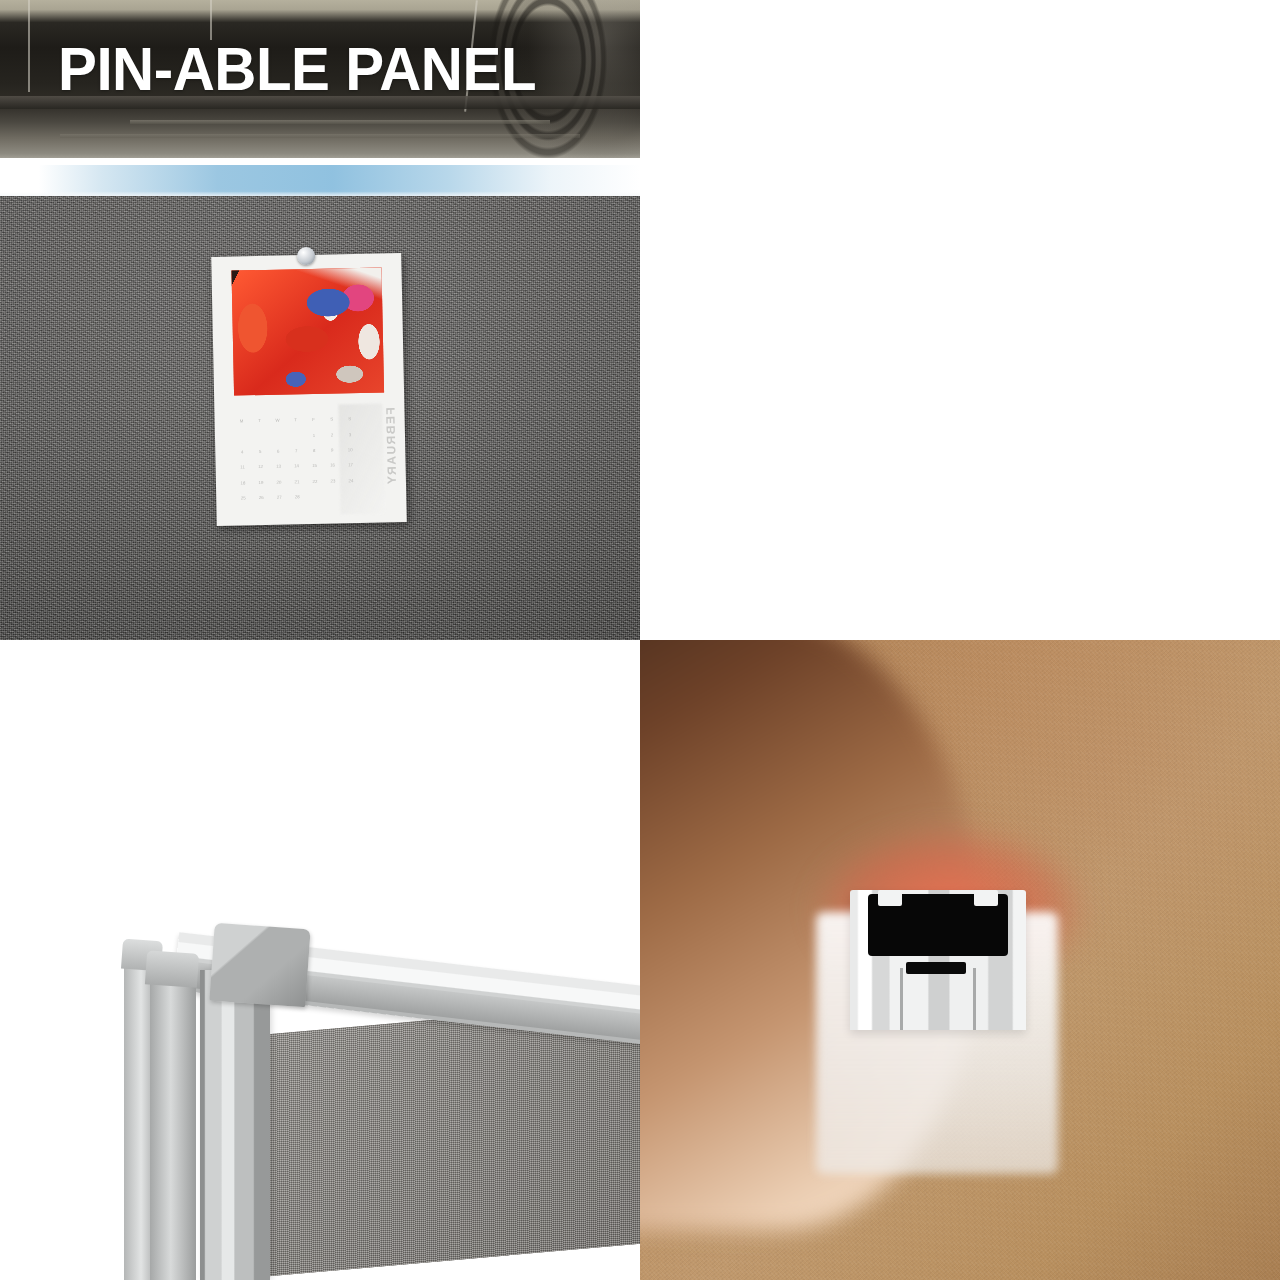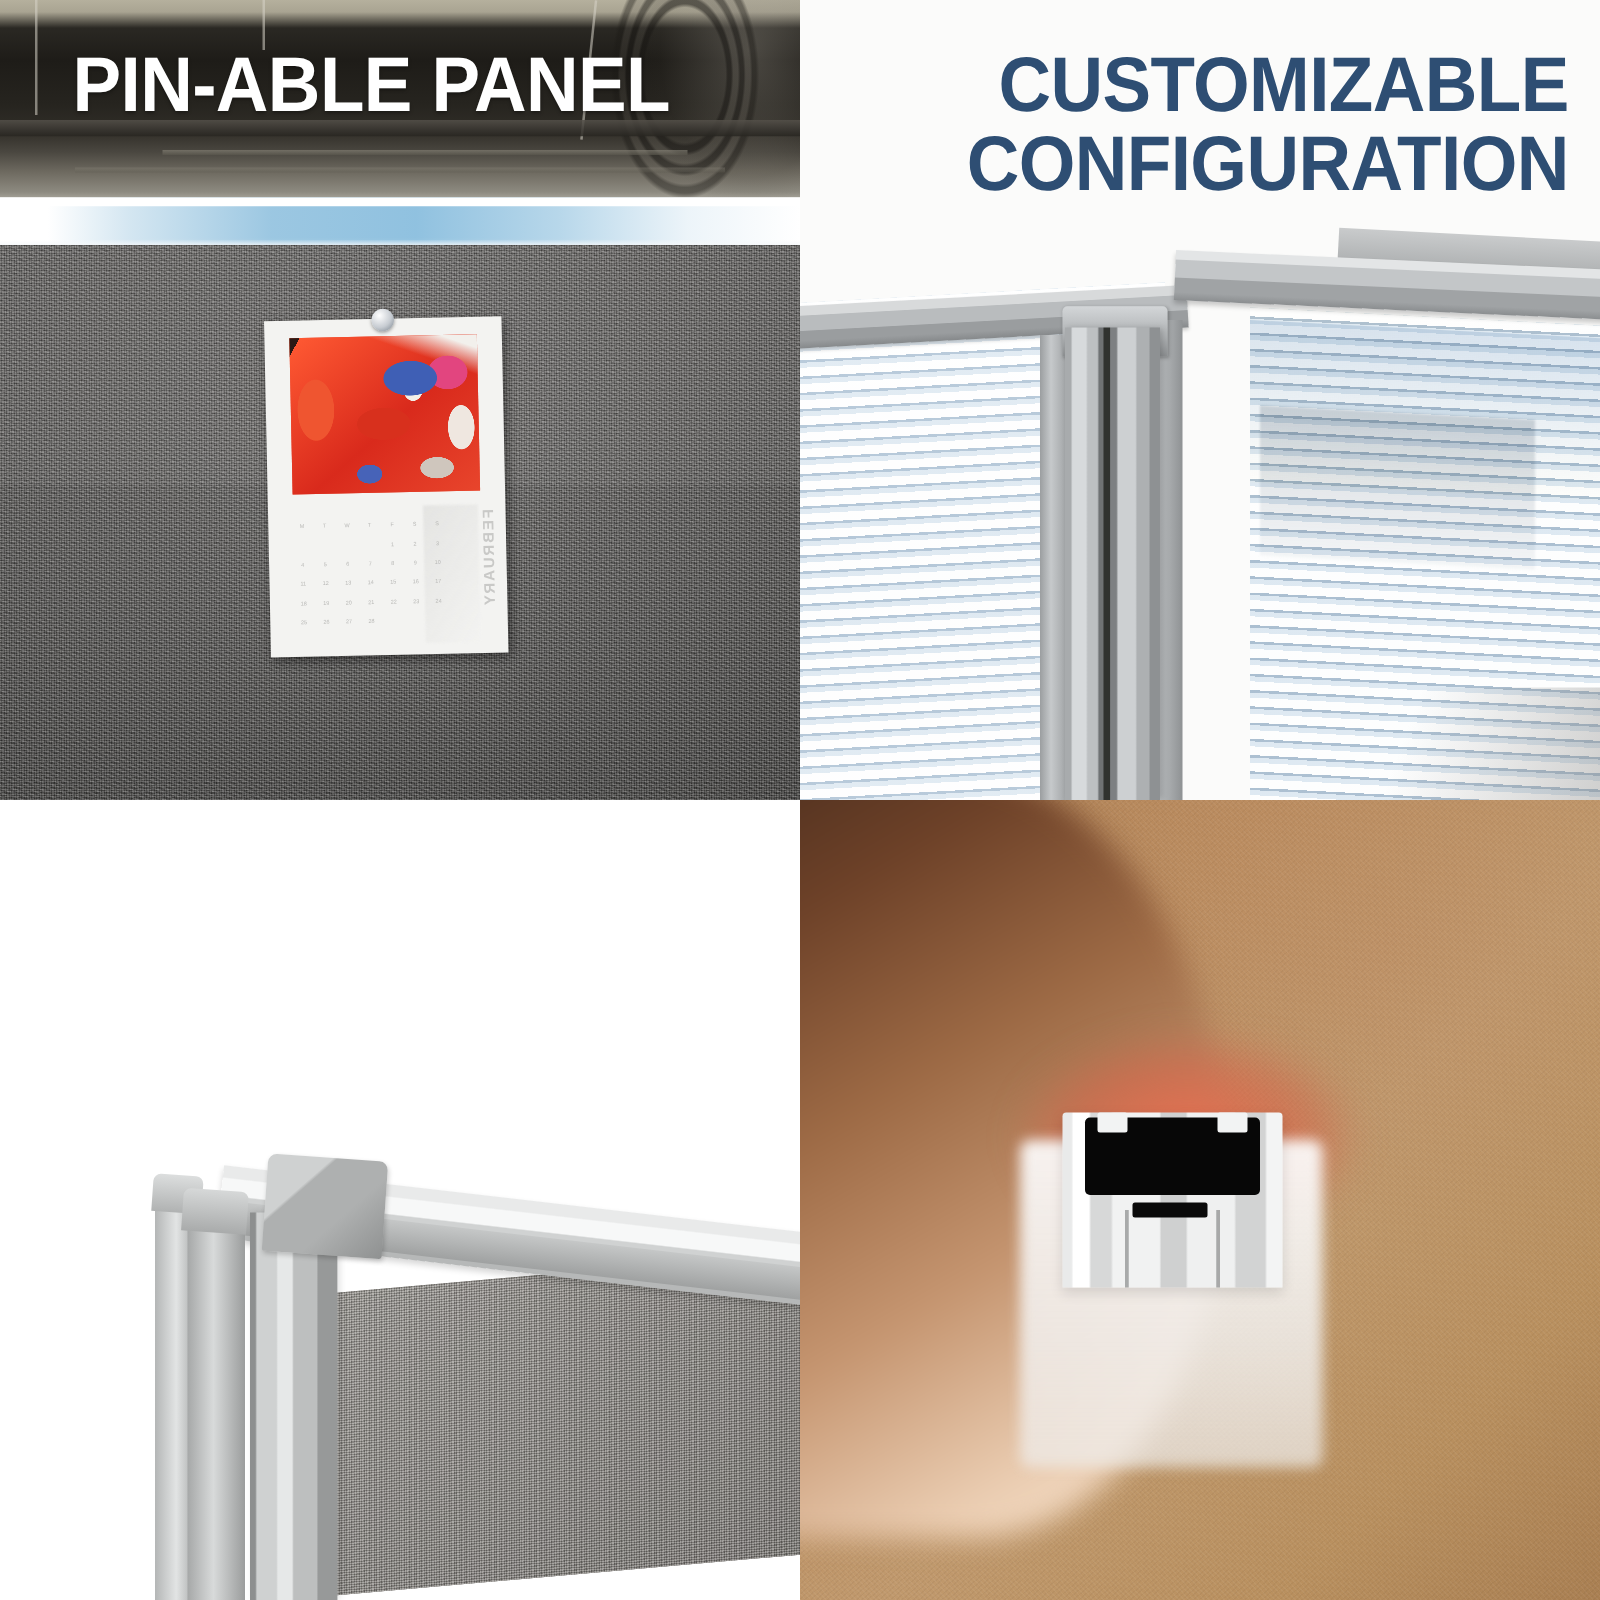--- a/index.html
+++ b/index.html
@@ -389,39 +389,20 @@
           <span></span>
           <span></span>
           <span></span>
         </div>
       <div class="month">FEBRUARY</div>
     </div>
 
     <div class="hl" id="t-pinable">PIN-ABLE PANEL</div>
   </div>
 
-  <div class="quad q-tr">
-    <div class="tr-bg"></div>
-    <div class="blindsL"></div>
-    <div class="blindsR">
-      <div class="sky"></div>
-      <div class="bldg"></div>
-    </div>
-    <div class="trGrayBar"></div>
-    <div class="railTop"></div>
-    <div class="railTop2"></div>
-    <div class="postEdgeL"></div>
-    <div class="postEdgeR"></div>
-    <div class="postCap"></div>
-    <div class="post"></div>
-    <div class="trCornerShadow"></div>
-
-    <div class="hl" id="t-custom">CUSTOMIZABLE
-CONFIGURATION</div>
-  </div>
 
   <div class="quad q-bl">
     <div class="bl-bg"></div>
     <div class="blPanelFabric"></div>
     <div class="blTopBar"></div>
     <div class="blTopBar2"></div>
     <div class="blPostC"></div>
     <div class="blPostB"></div>
     <div class="blPostMain"></div>
     <div class="blCapC"></div>

